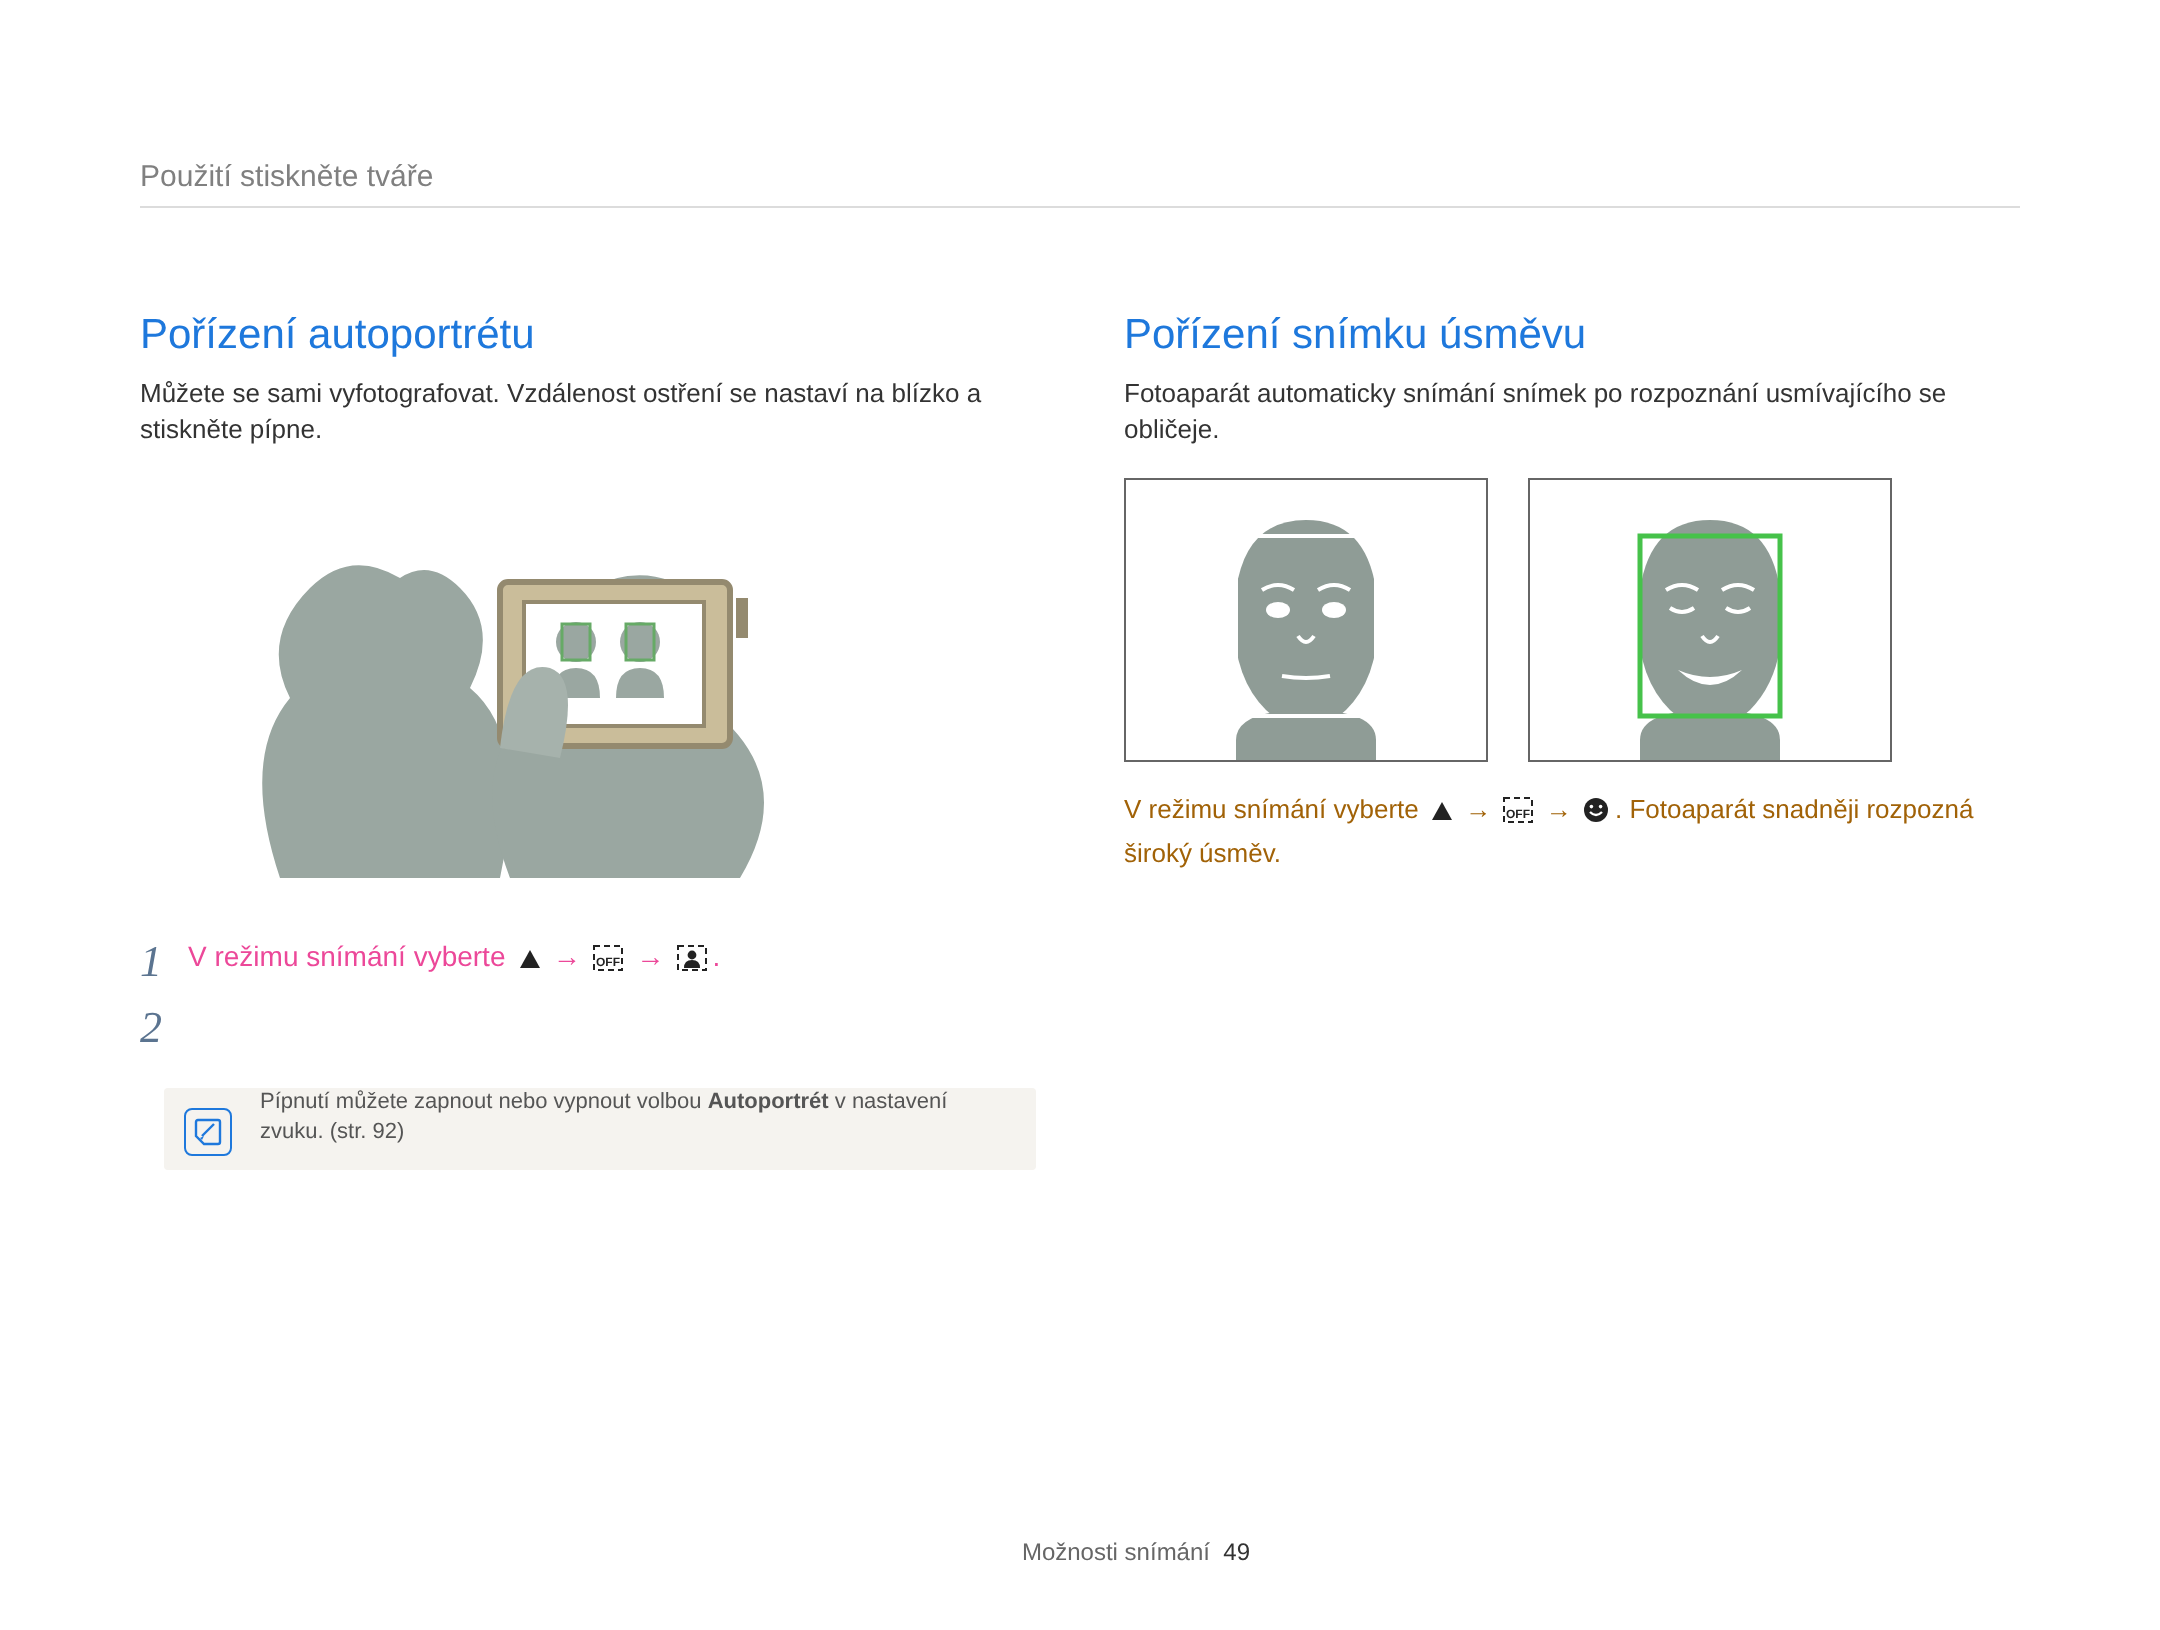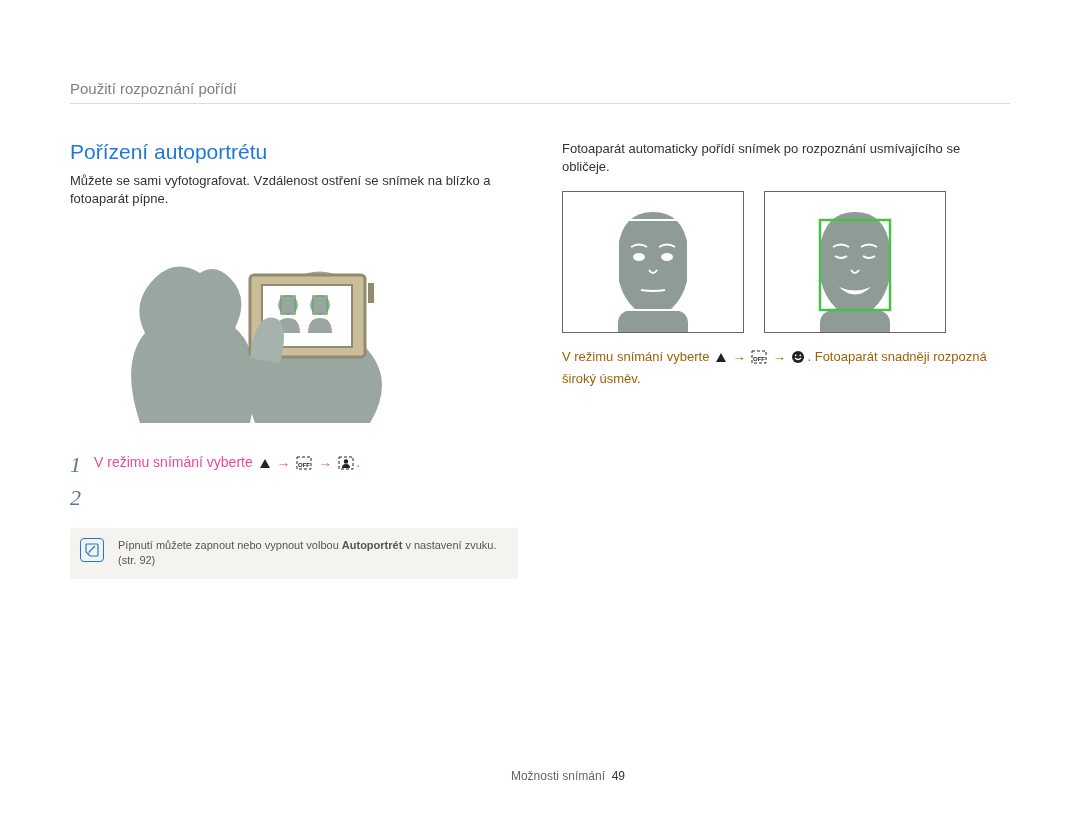--- a/index.html
+++ b/index.html
@@ -23,21 +23,21 @@
     top: 80px;
     left: 70px;
     font-size: 15px;
     color: #808080;
     border-bottom: 1px solid #dcdcdc;
     width: 940px;
     padding-bottom: 6px;
   }
   .columns {
     position: absolute;
-    top: 140px;
+    top: 156px;
     left: 70px;
     width: 940px;
     display: flex;
     gap: 44px;
   }
   .col {
     width: 450px;
   }
   h2.section-title {
     color: #1E78DC;
@@ -91,23 +91,24 @@
     display: inline-block;
     vertical-align: -3px;
     margin: 0 2px;
   }
 
   
   .note-box {
     margin-top: 18px;
     background: #f5f3ef;
     border-radius: 2px;
-    padding: 10px 12px 10px 48px;
+    padding: 0 12px 10px 48px;
     position: relative;
     min-height: 24px;
+    margin-left: 12px;
   }
   .note-icon {
     position: absolute;
     left: 10px;
     top: 10px;
     width: 22px;
     height: 22px;
     border-radius: 4px;
     border: 1px solid #1E78DC;
     display: flex;
@@ -159,27 +160,27 @@
   }
   .footer .pg-num {
     color: #333333;
   }
 </style>
 </head>
 <body>
 
 <div class="page">
 
-  <div class="breadcrumb">Použití rozpoznání pořídí</div>
+  <div class="breadcrumb">Použití stiskněte tváře</div>
 
   <div class="columns">
 
     <div class="col">
       <h2 class="section-title">Pořízení autoportrétu</h2>
-      <p class="body-text">Můžete se sami vyfotografovat. Vzdálenost ostření se snímek na blízko a fotoaparát pípne.</p>
+      <p class="body-text">Můžete se sami vyfotografovat. Vzdálenost ostření se nastaví na blízko a stiskněte pípne.</p>
 
       <div class="selfie-illustration">
         <svg viewBox="0 0 320 210" xmlns="http://www.w3.org/2000/svg">
 
           <g fill="#9aa7a1">
 
             <path d="M40 200 Q20 140 45 110 Q30 80 55 55 Q75 35 100 50 Q115 40 130 55 Q150 75 135 105 Q165 130 150 200 Z"></path>
 
             <path d="M155 200 Q130 135 175 110 Q160 75 195 55 Q225 40 250 60 Q275 85 255 115 Q300 150 270 200 Z"></path>
           </g>
@@ -244,21 +245,22 @@
             <path d="M3 10 L5 9 L4 11 Z" fill="#1E78DC"></path>
           </svg>
         </div>
         <div class="note-text">
           <span>Pípnutí můžete zapnout nebo vypnout volbou </span><strong>Autoportrét</strong><span> v nastavení zvuku. (str. 92)</span>
         </div>
       </div>
     </div>
 
     <div class="col">
-      <p class="body-text">Fotoaparát automaticky pořídí snímek po rozpoznání usmívajícího se obličeje.</p>
+      <h2 class="section-title">Pořízení snímku úsměvu</h2>
+      <p class="body-text">Fotoaparát automaticky snímání snímek po rozpoznání usmívajícího se obličeje.</p>
 
       <div class="face-row">
 
         <div class="face-frame">
           <svg viewBox="0 0 180 140">
             <g fill="#8f9c96">
               <path d="M90 20 Q60 20 55 55 Q50 95 70 115 Q85 128 90 128 Q95 128 110 115 Q130 95 125 55 Q120 20 90 20 Z"></path>
               <path d="M55 130 Q55 115 90 115 Q125 115 125 130 L125 140 L55 140 Z"></path>
             </g>
             <g fill="#ffffff">

